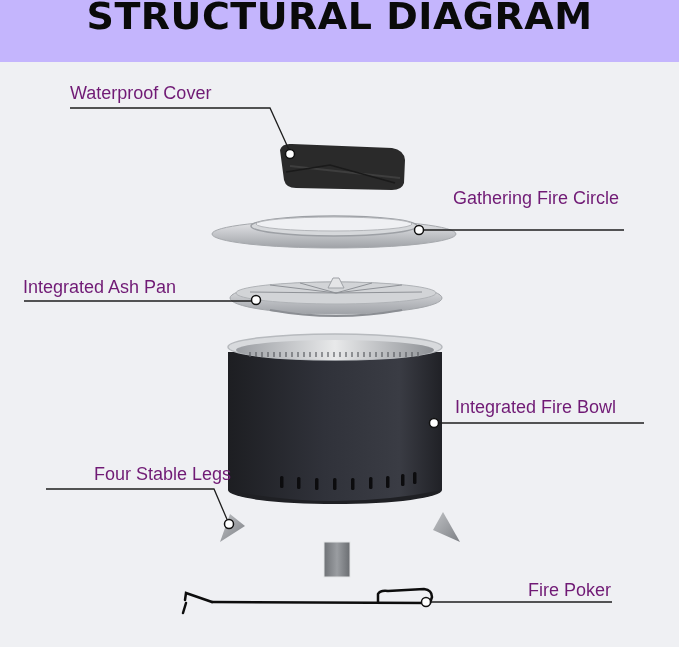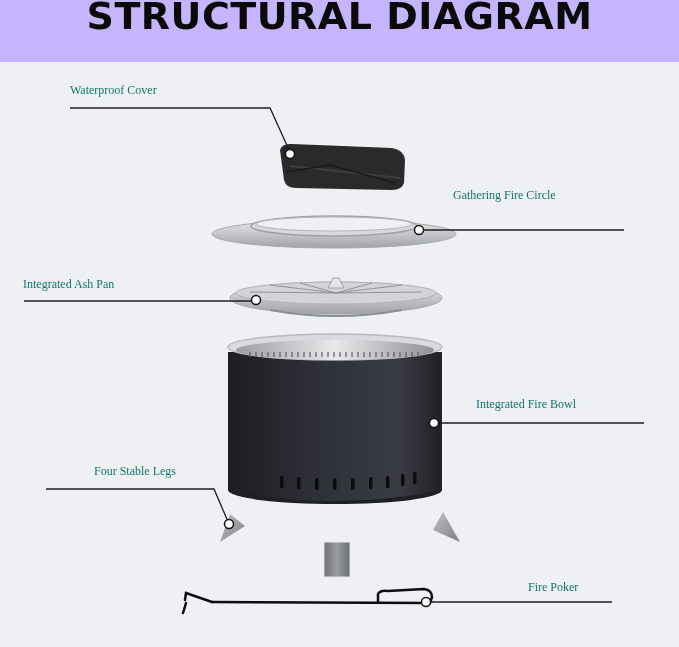--- a/index.html
+++ b/index.html
@@ -1,20 +1,20 @@
 <!DOCTYPE html>
 <html><head>
 <meta charset="utf-8">
 <style>
   html, body { margin: 0; padding: 0; }
   body { width: 679px; height: 647px; position: relative; overflow: hidden; background: #ffffff; font-family: "DejaVu Sans", sans-serif; }
   .title-band { position: absolute; left: 0; top: 0; width: 679px; height: 62px; background: #c4b5fd; }
   .title { position: absolute; left: 0; width: 679px; top: -6px; text-align: center; font-family: "DejaVu Sans", sans-serif; font-weight: bold; font-size: 38px; letter-spacing: 0.5px; color: #0a0a0a; }
   .stage { position: absolute; left: 0; top: 62px; width: 679px; height: 585px; background: #eff0f3; }
-  .label { position: absolute; font-family: Liberation Serif, serif; font-size: 12px; color: #0f766e; white-space: nowrap; }
+  .label { position: absolute; font-family: Liberation Sans, sans-serif; font-size: 18px; color: #701a75; white-space: nowrap; }
   svg.art { position: absolute; left: 0; top: 0; }
 </style>
 </head>
 <body>
 
 <div class="title-band">
   <div class="title">STRUCTURAL DIAGRAM</div>
 </div>
 
 <div class="stage"></div>
@@ -153,15 +153,15 @@
     <circle cx="256" cy="300" r="4.5"></circle>
     <circle cx="434" cy="423" r="4.5"></circle>
     <circle cx="229" cy="524" r="4.5"></circle>
     <circle cx="426" cy="602" r="4.5"></circle>
   </g>
 </svg>
 
 <div class="label" style="left:70px; top:83px;">Waterproof Cover</div>
 <div class="label" style="left:453px; top:188px;">Gathering Fire Circle</div>
 <div class="label" style="left:23px; top:277px;">Integrated Ash Pan</div>
-<div class="label" style="left:476px; top:397px;">Integrated Fire Bowl</div>
+<div class="label" style="left:455px; top:397px;">Integrated Fire Bowl</div>
 <div class="label" style="left:46px; top:464px;margin-left:48px;">Four Stable Legs</div>
 <div class="label" style="left:528px; top:580px;">Fire Poker</div>
 
 </body></html>

